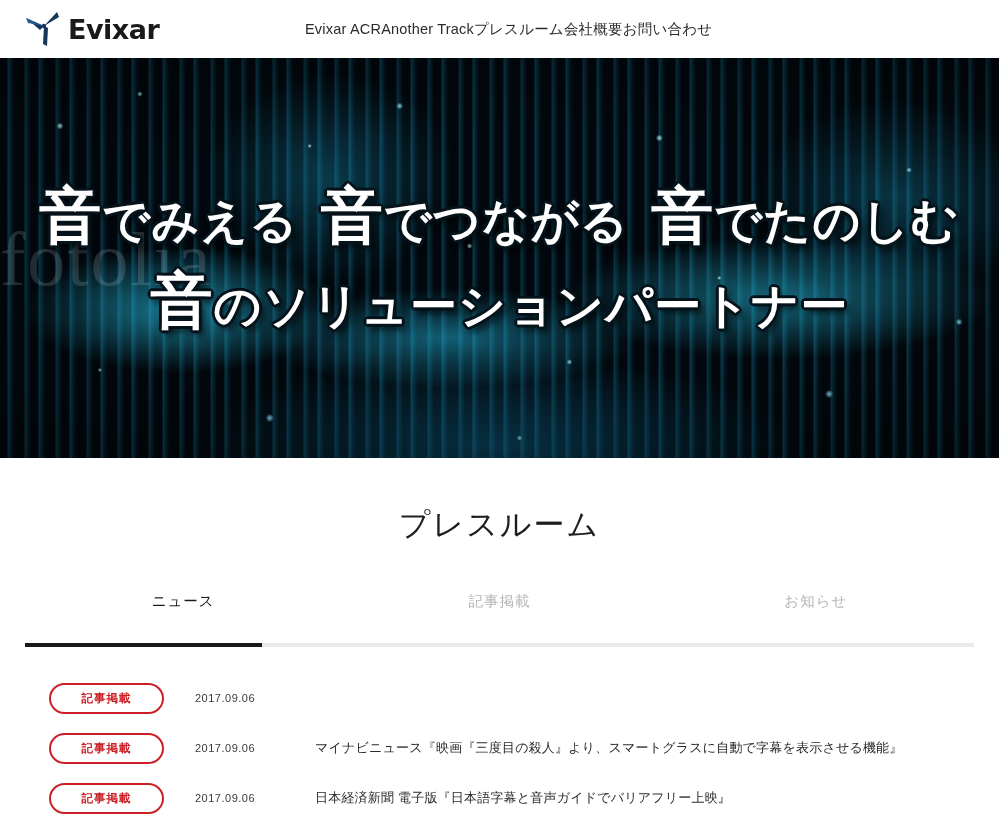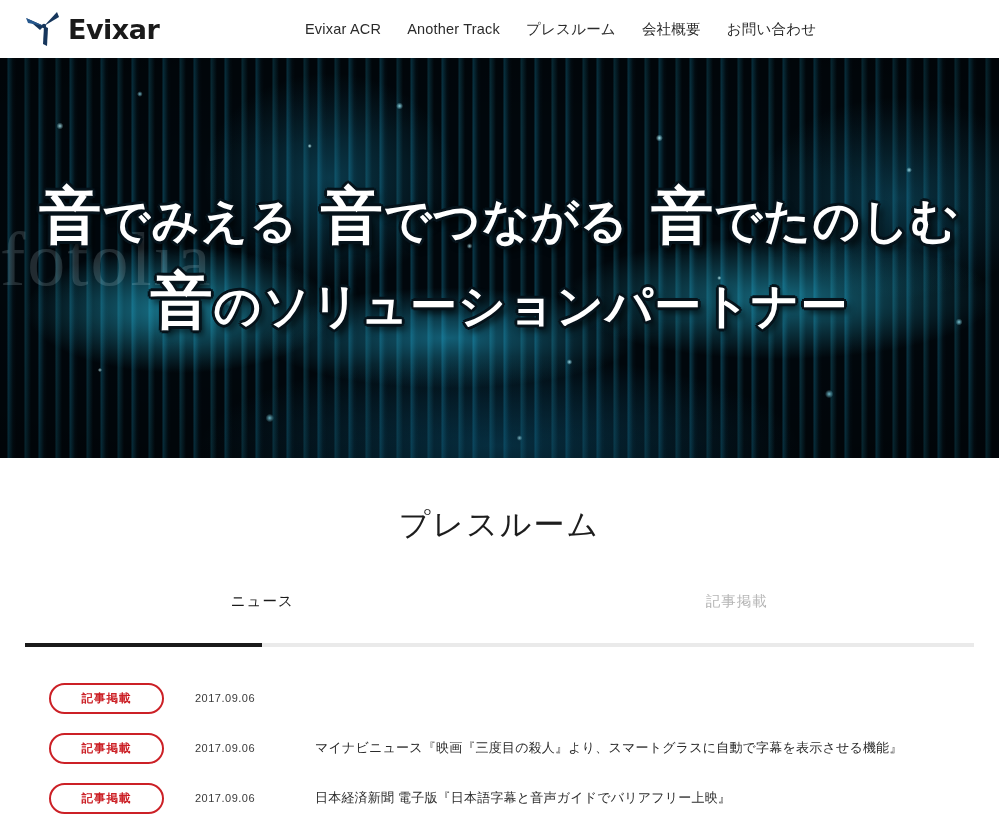--- a/index.html
+++ b/index.html
@@ -42,21 +42,20 @@
     color: #1a1a1a;
     font-family: "DejaVu Sans", sans-serif;
   }
   .main-nav {
     position: absolute;
     left: 305px;
     top: 0;
     height: 58px;
     display: flex;
     align-items: center;
-    gap: 26px;
   }
   .nav-item {
     font-size: 14.5px;
     color: #2b2b2b;
     white-space: nowrap;
     cursor: pointer;
     letter-spacing: 0.2px;
   }
 
   
@@ -283,20 +282,21 @@
   </div>
 </section>
 
 <section class="press-section">
   <h2 class="section-title">プレスルーム</h2>
 
   <div class="tabs-wrap">
     <div class="tabs">
       <div class="tab active">ニュース</div>
       <div class="tab">記事掲載</div>
+      <div class="tab">お知らせ</div>
     </div>
     <div class="tab-track">
       <div class="tab-indicator"></div>
     </div>
   </div>
 
   <div class="news-list">
     <div class="news-row">
       <div class="badge">記事掲載</div>
       <div class="news-date">2017.09.06</div>

